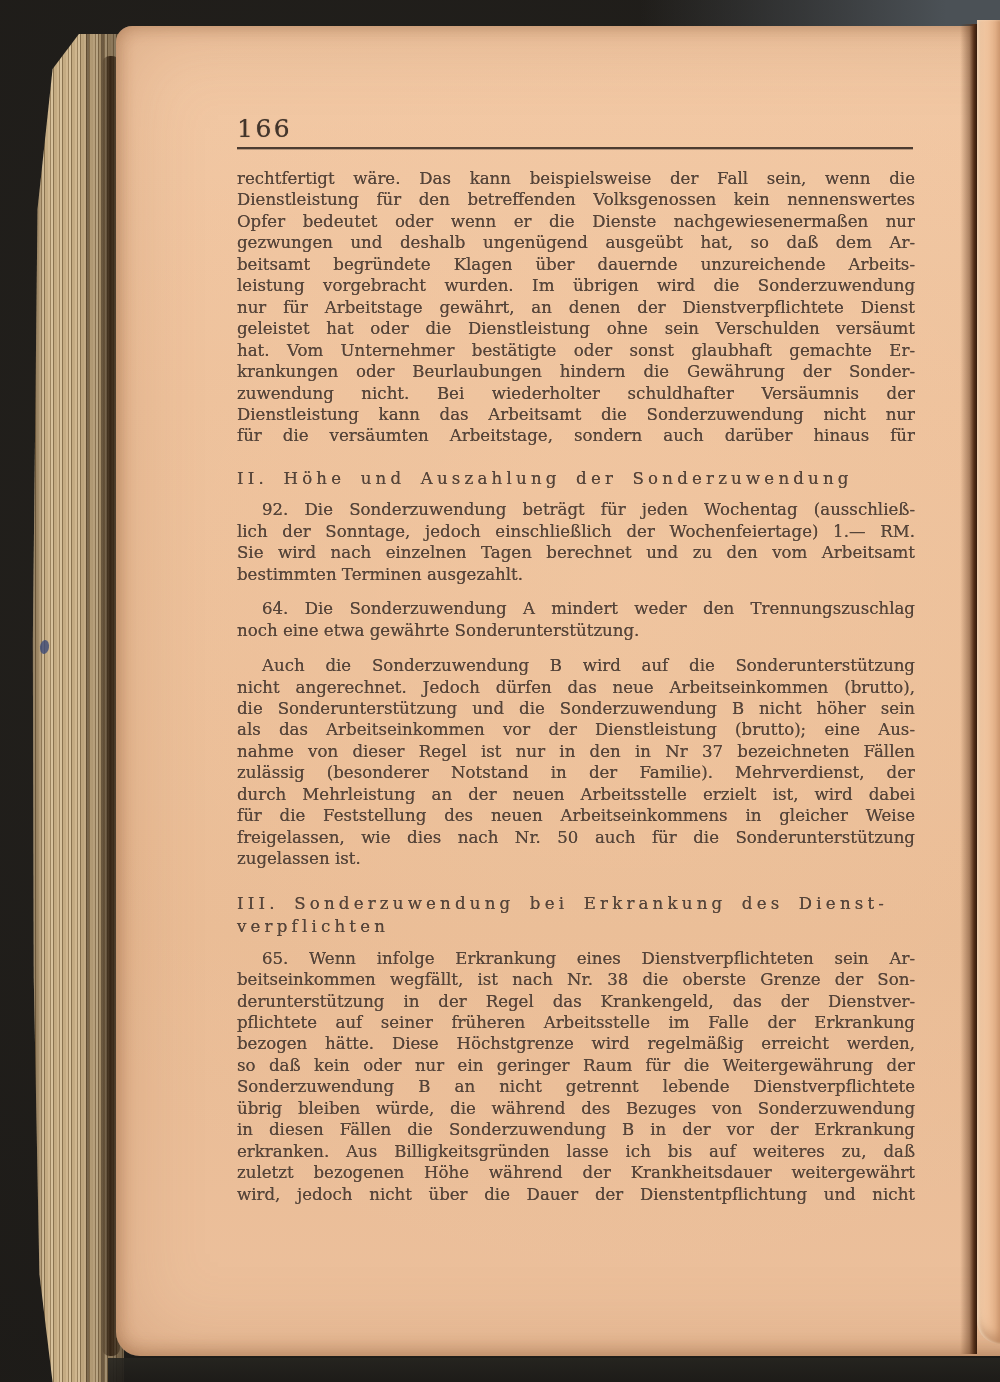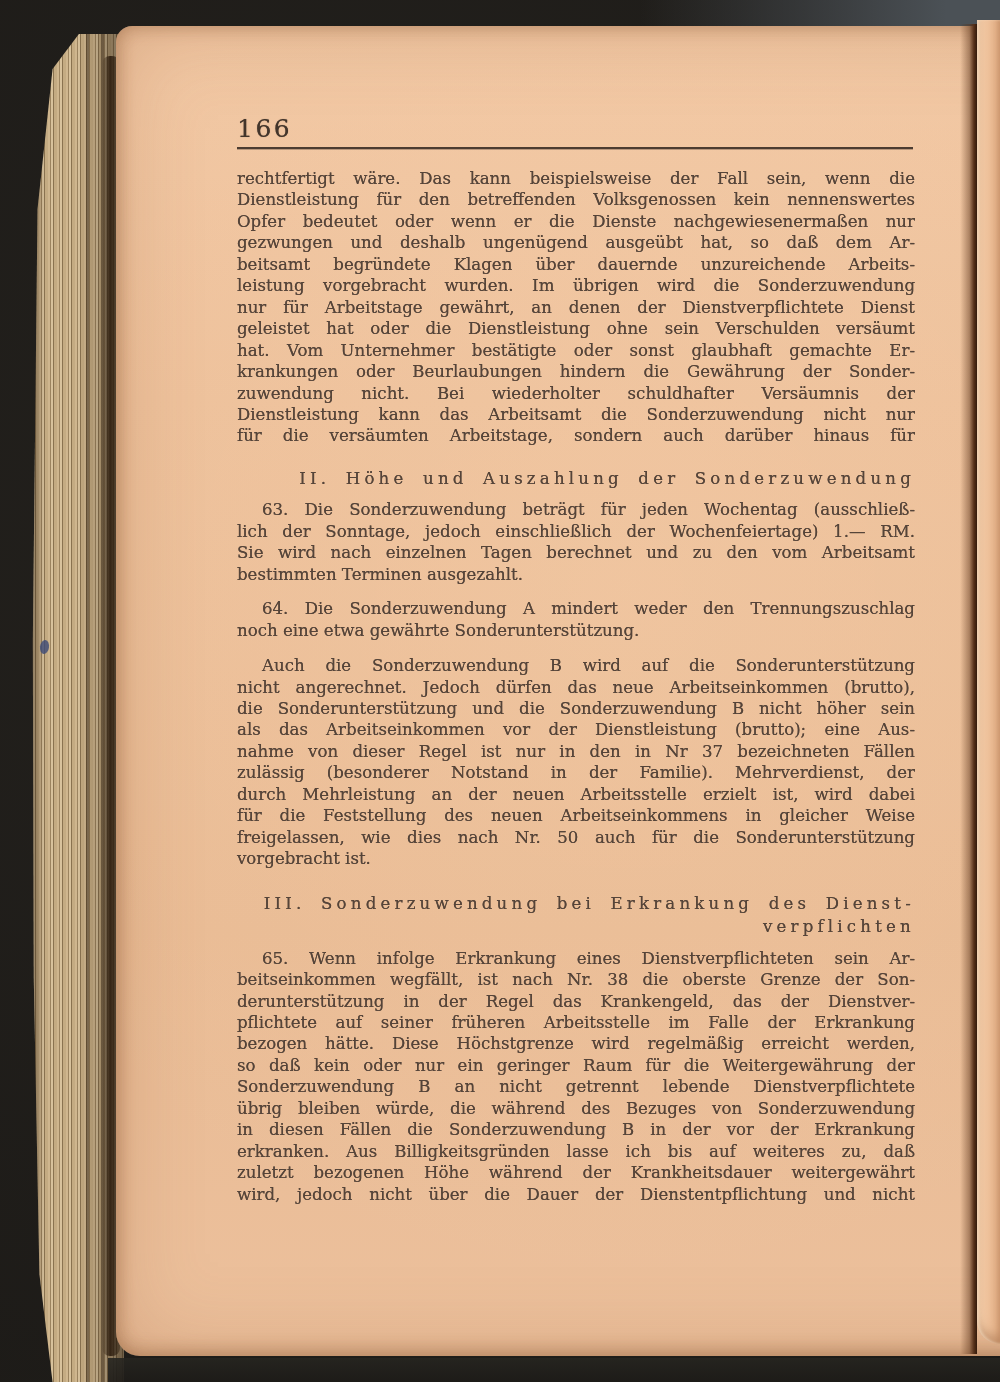--- a/index.html
+++ b/index.html
@@ -81,21 +81,21 @@
   .page-text{
     left:121px;top:142px;width:678px;
     font-size:16.6px;line-height:21.45px;color:#554439;
     text-shadow:0 0 .6px rgba(85,68,57,.85);
   }
   .line{text-align:justify;text-align-last:justify;}
   .line.last{text-align-last:left;}
   .line.indent{text-indent:25px;}
   .heading{margin-top:20px;margin-bottom:9px;}
   .heading .heading-line{
-    text-align:right;letter-spacing:4.2px;word-spacing:6px;line-height:23.5px;
+    text-align:left;letter-spacing:4.2px;word-spacing:6px;line-height:23.5px;
   }
   .para{margin:0;}
 </style>
 </head>
 <body>
 
 <div class="abs top-slate"></div>
 <div class="abs page-stack"></div>
 <div class="abs ink-spot"></div>
 <div class="abs stack-gap"></div>
@@ -116,40 +116,40 @@
         <div class="line">hat. Vom Unternehmer bestätigte oder sonst glaubhaft gemachte Er-</div>
         <div class="line">krankungen oder Beurlaubungen hindern die Gewährung der Sonder-</div>
         <div class="line">zuwendung nicht. Bei wiederholter schuldhafter Versäumnis der</div>
         <div class="line">Dienstleistung kann das Arbeitsamt die Sonderzuwendung nicht nur</div>
         <div class="line">für die versäumten Arbeitstage, sondern auch darüber hinaus für</div>
       </div>
       <div class="heading">
         <div class="heading-line">II. Höhe und Auszahlung der Sonderzuwendung</div>
       </div>
       <div class="para">
-        <div class="line indent">63. Die Sonderzuwendung beträgt für jeden Wochentag (ausschließ-</div>
+        <div class="line indent">92. Die Sonderzuwendung beträgt für jeden Wochentag (ausschließ-</div>
         <div class="line">lich der Sonntage, jedoch einschließlich der Wochenfeiertage) 1.— RM.</div>
         <div class="line">Sie wird nach einzelnen Tagen berechnet und zu den vom Arbeitsamt</div>
         <div class="line last">bestimmten Terminen ausgezahlt.</div>
       </div>
       <div class="para" style="margin-top: 13px;">
         <div class="line indent">64. Die Sonderzuwendung A mindert weder den Trennungszuschlag</div>
         <div class="line last">noch eine etwa gewährte Sonderunterstützung.</div>
       </div>
       <div class="para" style="margin-top: 14px;">
         <div class="line indent">Auch die Sonderzuwendung B wird auf die Sonderunterstützung</div>
         <div class="line">nicht angerechnet. Jedoch dürfen das neue Arbeitseinkommen (brutto),</div>
         <div class="line">die Sonderunterstützung und die Sonderzuwendung B nicht höher sein</div>
         <div class="line">als das Arbeitseinkommen vor der Dienstleistung (brutto); eine Aus-</div>
         <div class="line">nahme von dieser Regel ist nur in den in Nr 37 bezeichneten Fällen</div>
         <div class="line">zulässig (besonderer Notstand in der Familie). Mehrverdienst, der</div>
         <div class="line">durch Mehrleistung an der neuen Arbeitsstelle erzielt ist, wird dabei</div>
         <div class="line">für die Feststellung des neuen Arbeitseinkommens in gleicher Weise</div>
         <div class="line">freigelassen, wie dies nach Nr. 50 auch für die Sonderunterstützung</div>
-        <div class="line last">vorgebracht ist.</div>
+        <div class="line last">zugelassen ist.</div>
       </div>
       <div class="heading" style="margin-top: 22px;">
         <div class="heading-line">III. Sonderzuwendung bei Erkrankung des Dienst-</div>
         <div class="heading-line">verpflichten</div>
       </div>
       <div class="para">
         <div class="line indent">65. Wenn infolge Erkrankung eines Dienstverpflichteten sein Ar-</div>
         <div class="line">beitseinkommen wegfällt, ist nach Nr. 38 die oberste Grenze der Son-</div>
         <div class="line">derunterstützung in der Regel das Krankengeld, das der Dienstver-</div>
         <div class="line">pflichtete auf seiner früheren Arbeitsstelle im Falle der Erkrankung</div>

